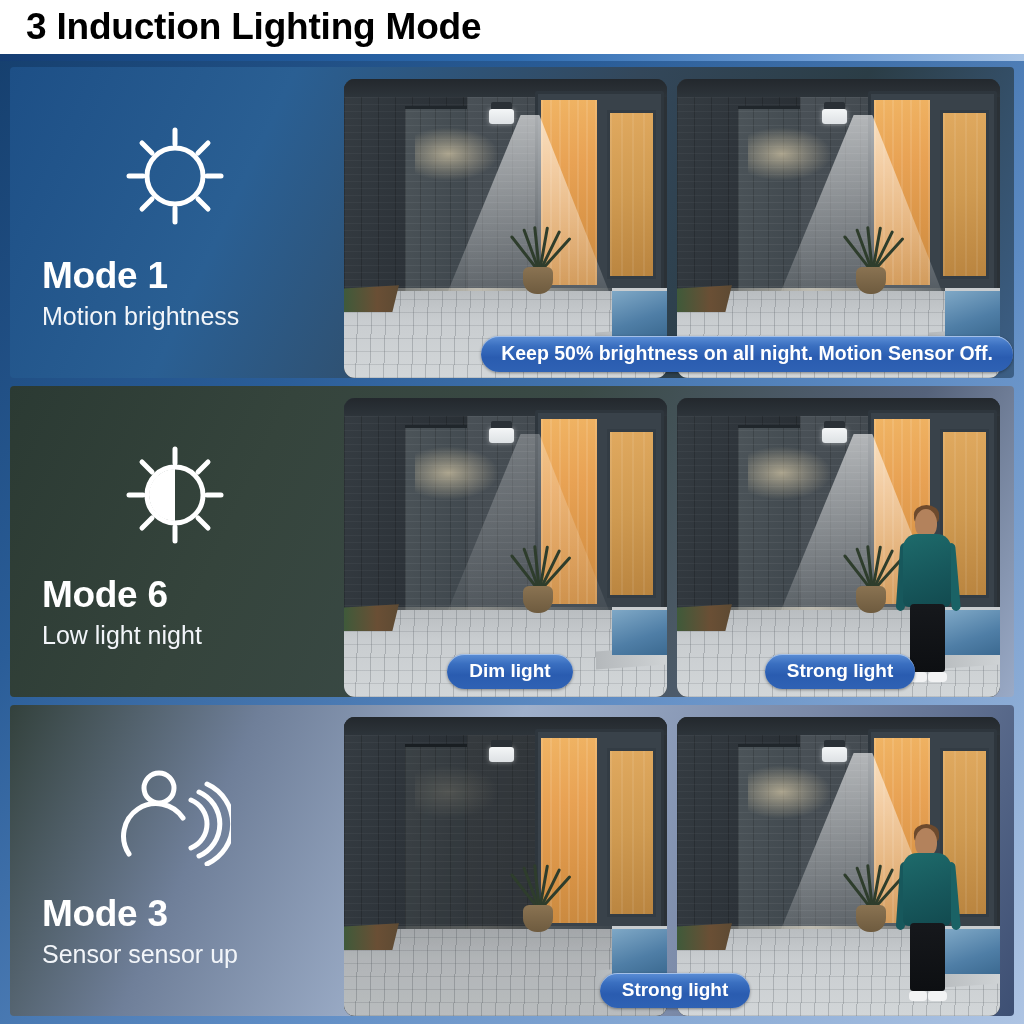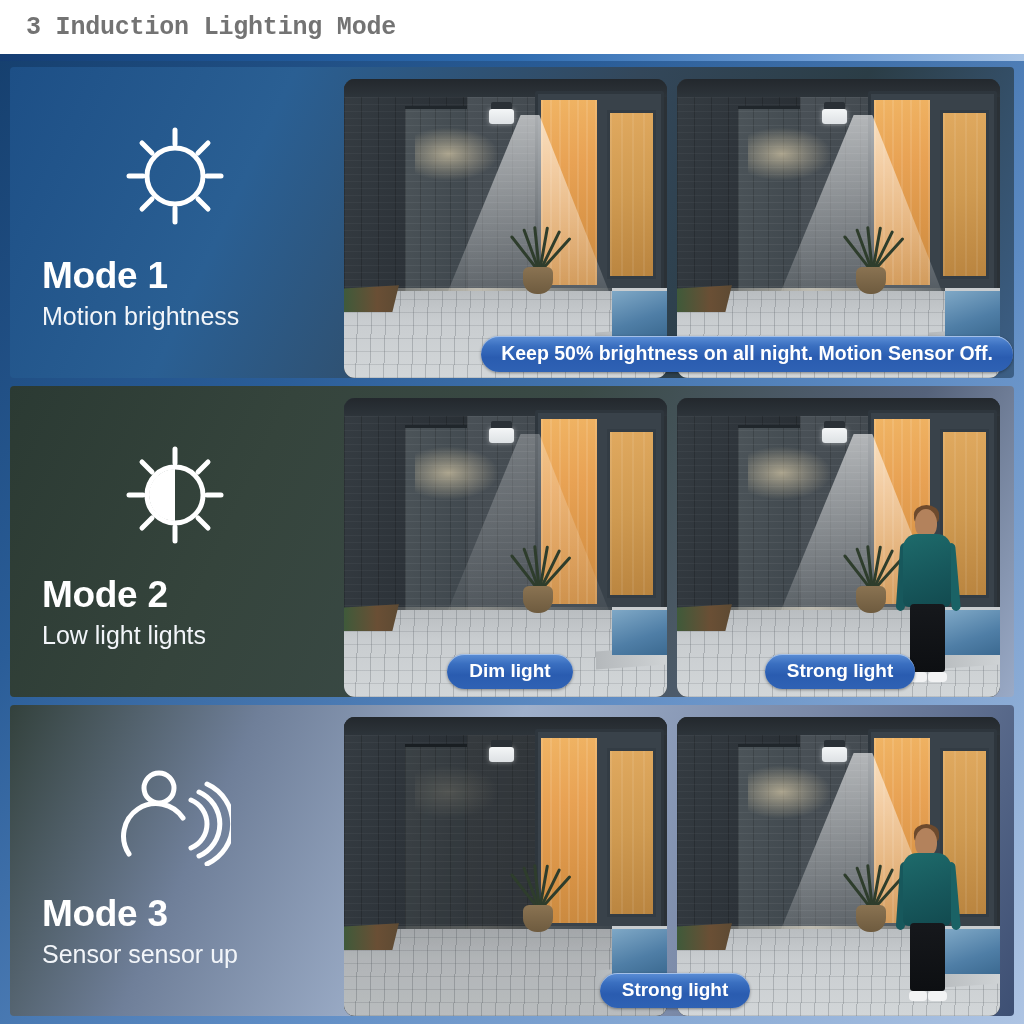--- a/index.html
+++ b/index.html
@@ -12,26 +12,25 @@
   }
 
   
   .header {
     height:54px;
     background:#ffffff;
     display:flex; align-items:center;
     padding-left:26px;
   }
   .header-title {
-    font-size:25px;
+    font-size:37px;
     font-weight:bold;
-    color:#737373;
+    color:#000000;
     letter-spacing:-0.2px;
     white-space:nowrap;
-    font-family:Liberation Mono, monospace;
   }
   .header-rule {
     height:7px; width:1024px;
     background:linear-gradient(90deg,#153d72 0%,#1d5291 22%,#2f6cb0 50%,#6a9ad4 78%,#a8c4e6 100%);
   }
 
   
   .stage {
     position:relative;
     width:1024px; height:963px;
@@ -389,22 +388,22 @@
             <line x1="6" y1="52" x2="20" y2="52"></line>
             <line x1="84" y1="52" x2="98" y2="52"></line>
             <line x1="19" y1="19" x2="29" y2="29"></line>
             <line x1="75" y1="75" x2="85" y2="85"></line>
             <line x1="85" y1="19" x2="75" y2="29"></line>
             <line x1="29" y1="75" x2="19" y2="85"></line>
           </g>
         </svg>
       </div>
       <div class="mode-text">
-        <div class="mode-title">Mode 2</div>
-        <div class="mode-sub">Low light lights</div>
+        <div class="mode-title">Mode 6</div>
+        <div class="mode-sub">Low light night</div>
       </div>
     </div>
 
     <div class="photos">
       <div class="photo dim">
         <div class="sky"></div>
           <div class="wall-dark"></div>
           <div class="wall-light"></div>
         <div class="wall-block"></div>
           <div class="eave"></div>

